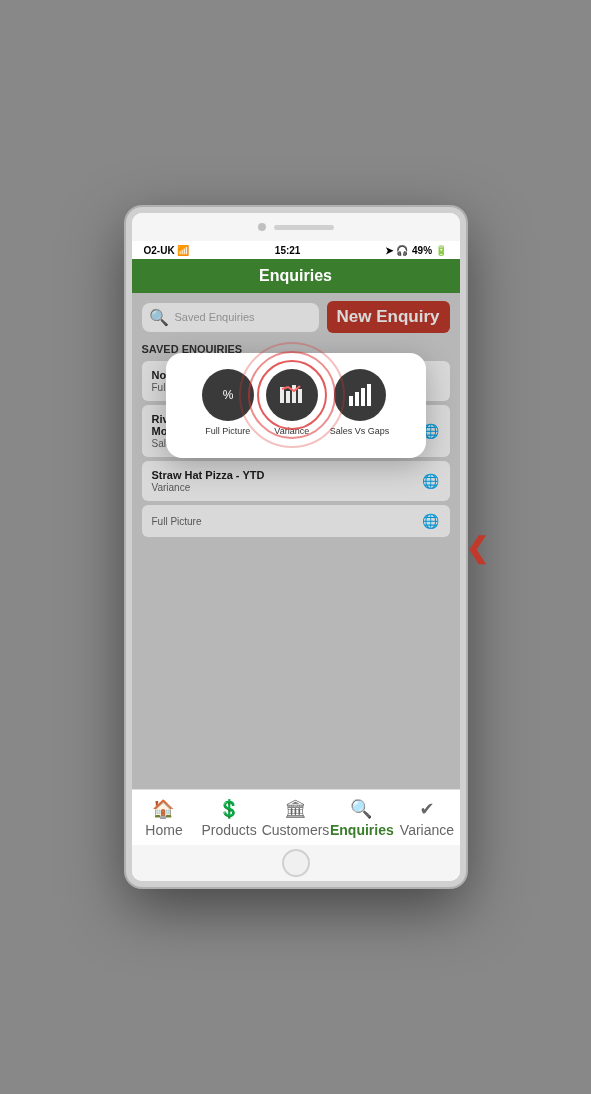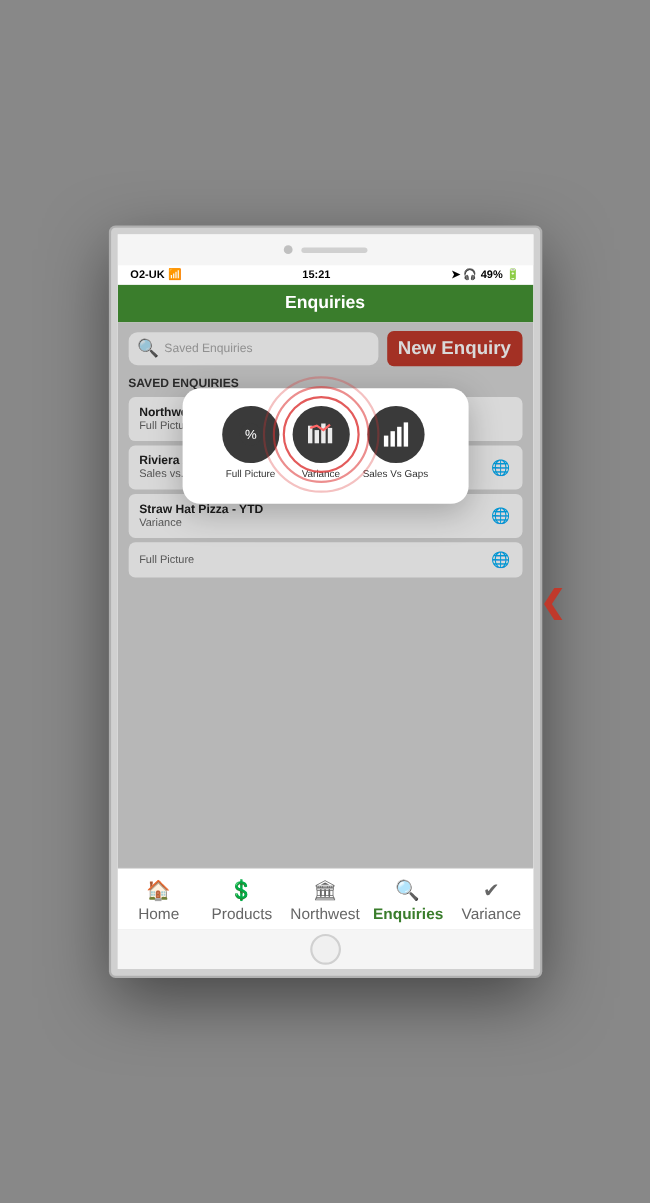--- a/index.html
+++ b/index.html
@@ -7,24 +7,24 @@
     body {
       background: #888;
       display: flex;
       justify-content: center;
       align-items: center;
       min-height: 100vh;
       font-family: -apple-system, BlinkMacSystemFont, 'Helvetica Neue', Arial, sans-serif;
     }
 
     .phone-outer {
-      width: 390px;
+      width: 340px;
       height: 680px;
       background: #f5f5f5;
-      border-radius: 4px;
+      border-radius: 16px;
       border: 6px solid #d0d0d0;
       box-shadow: 0 0 0 2px #b0b0b0, 0 20px 60px rgba(0,0,0,0.5);
       position: relative;
       overflow: hidden;
       display: flex;
       flex-direction: column;
     }
 
     .phone-notch-area {
       background: #f5f5f5;
@@ -465,21 +465,21 @@
           <span class="nav-label">Home</span>
         </div>
 
         <div class="nav-item">
           <span class="nav-icon">💲</span>
           <span class="nav-label">Products</span>
         </div>
 
         <div class="nav-item">
           <span class="nav-icon">🏛</span>
-          <span class="nav-label">Northwest</span>
+          <span class="nav-label">Customers</span>
         </div>
 
         <div class="nav-item active">
           <span class="nav-icon">🔍</span>
           <span class="nav-label">Enquiries</span>
         </div>
 
         <div class="nav-item">
           <span class="nav-icon">✔</span>
           <span class="nav-label">Variance</span>

